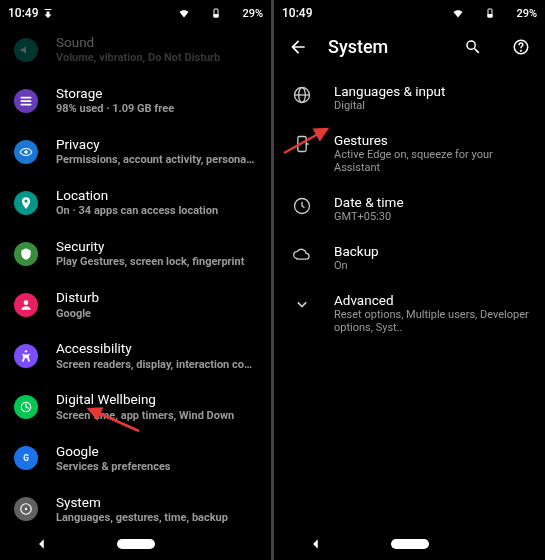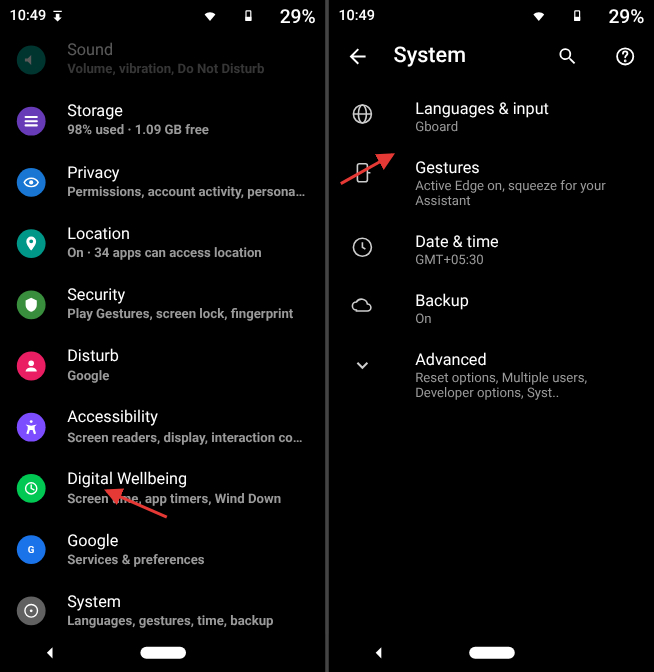--- a/index.html
+++ b/index.html
@@ -1,37 +1,37 @@
 <!DOCTYPE html>
 <html><head>
 <meta charset="utf-8">
 <style>
   * { margin: 0; padding: 0; box-sizing: border-box; font-family: Roboto, Arial, sans-serif; }
   body { background: #444; display: flex; gap: 3px; width: 545px; height: 560px; overflow: hidden; }
   .phone { width: 324px; height: 560px; background: #000; color: #fff; position: relative; overflow: hidden; }
   .statusbar { display: flex; justify-content: space-between; align-items: center; padding: 4px 8px 2px 8px; font-size: 12px; font-weight: 500; height: 24px; }
   .sb-left { display: flex; align-items: center; gap: 4px; }
-  .sb-right { display: flex; align-items: center; gap: 20px; font-size: 16px; }
+  .sb-right { display: flex; align-items: center; gap: 20px; font-size: 11px; }
   .sb-icon { width: 12px; height: 12px; display: inline-flex; align-items: center; }
   .list { padding: 0 0 40px 0; }
   .partial { opacity: 0.35; }
   .row { display: flex; align-items: center; padding: 9px 14px; gap: 18px; cursor: pointer; }
   .row .icon-wrap { width: 24px; height: 24px; border-radius: 50%; display: flex; align-items: center; justify-content: center; flex-shrink: 0; }
   .row .icon-wrap svg { width: 14px; height: 14px; }
   .row .texts { min-width: 0; flex: 1; }
   .row .title { font-size: 13.5px; color: #fff; line-height: 1.35; }
   .row .sub { font-size: 11px; color: #9a9a9a; line-height: 1.35; white-space: nowrap; overflow: hidden; text-overflow: ellipsis; font-weight: bold; }
   .navbar { position: absolute; bottom: 0; left: 0; right: 0; height: 32px; display: flex; justify-content: space-around; align-items: center; background: #000; }
   .nav-back, .nav-recent { width: 16px; height: 16px; display:flex; align-items:center; justify-content:center;}
   .nav-home { width: 38px; height: 10px; background: #fff; border-radius: 5px; }
   .p2-header { display: flex; align-items: center; padding: 12px 14px 16px 14px; gap: 20px; }
   .p2-header .back { width: 20px; height: 20px; display:flex; align-items:center; }
   .p2-header .title { font-size: 18px; font-weight: 500; flex: 1; }
   .p2-header .action { width: 20px; height: 20px; display:flex; align-items:center; justify-content:center; margin-left: 8px;}
-  .p2-row { display:flex; padding: 10px 14px 10px 18px; gap: 34px; align-items:flex-start; cursor:pointer;}
+  .p2-row { display:flex; padding: 10px 14px 10px 18px; gap: 22px; align-items:flex-start; cursor:pointer;}
   .p2-row .icon2 { width: 20px; height: 20px; display:flex; align-items:center; justify-content:center; margin-top:2px; flex-shrink:0;}
   .p2-row .texts .title { font-size: 13.5px; }
   .p2-row .texts .sub { font-size: 11px; color:#9a9a9a; }
   .arrow { position: absolute; pointer-events: none; }
   .arrow svg { overflow: visible; }
   .bg-teal{background:#009688;} .bg-purple{background:#673ab7;} .bg-blue{background:#1976d2;} .bg-green{background:#388e3c;} .bg-pink{background:#e91e63;} .bg-violet{background:#7c4dff;} .bg-lime{background:#00c853;} .bg-gblue{background:#1a73e8;} .bg-grey{background:#616161;} .bg-lblue{background:#2196f3;}
 </style>
 </head>
 <body>
 
@@ -260,21 +260,21 @@
       <div class="p2-row">
         <div class="icon2">
           <svg viewBox="0 0 24 24" fill="none" stroke="#ccc" stroke-width="1.6">
             <circle cx="12" cy="12" r="9"></circle>
             <ellipse cx="12" cy="12" rx="4" ry="9"></ellipse>
             <path d="M3 12h18"></path>
           </svg>
         </div>
         <div class="texts">
           <div class="title">Languages &amp; input</div>
-          <div class="sub">Gboard</div>
+          <div class="sub">Digital</div>
         </div>
       </div>
       <div class="p2-row">
         <div class="icon2">
           <svg viewBox="0 0 24 24" fill="none" stroke="#ccc" stroke-width="1.6">
             <rect x="7" y="3" width="10" height="18" rx="2"></rect>
             <path d="M17 8l3-2m-3 6h3"></path>
           </svg>
         </div>
         <div class="texts">

